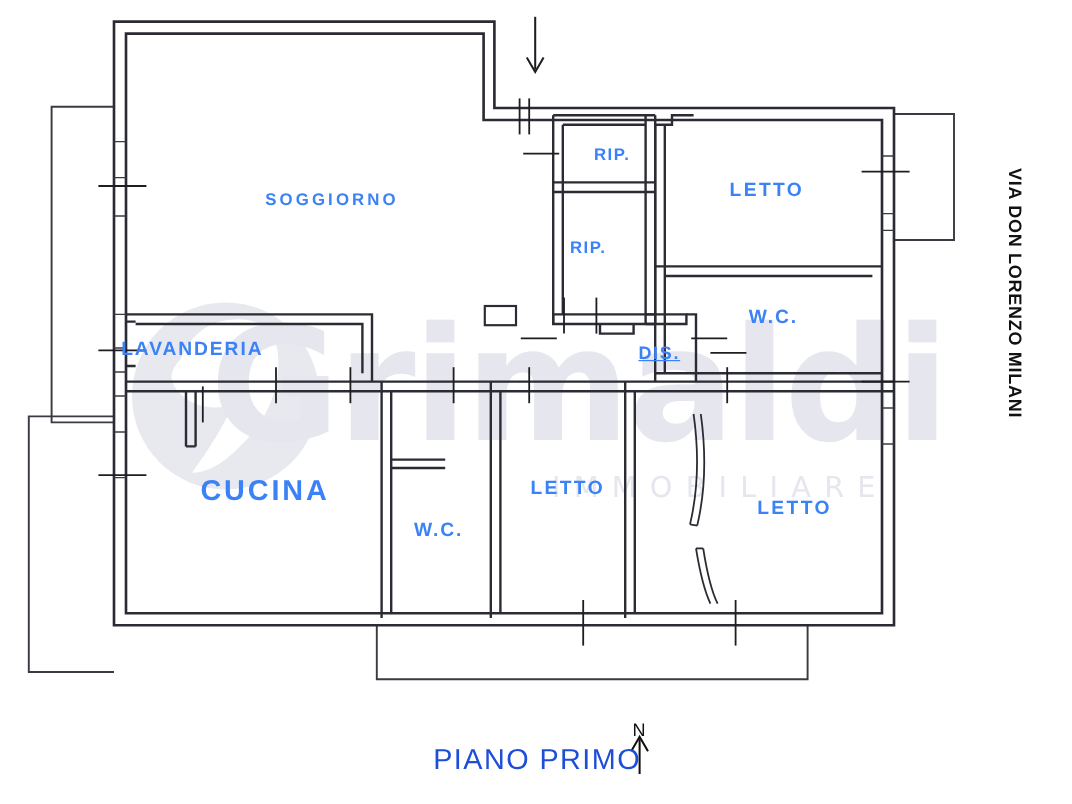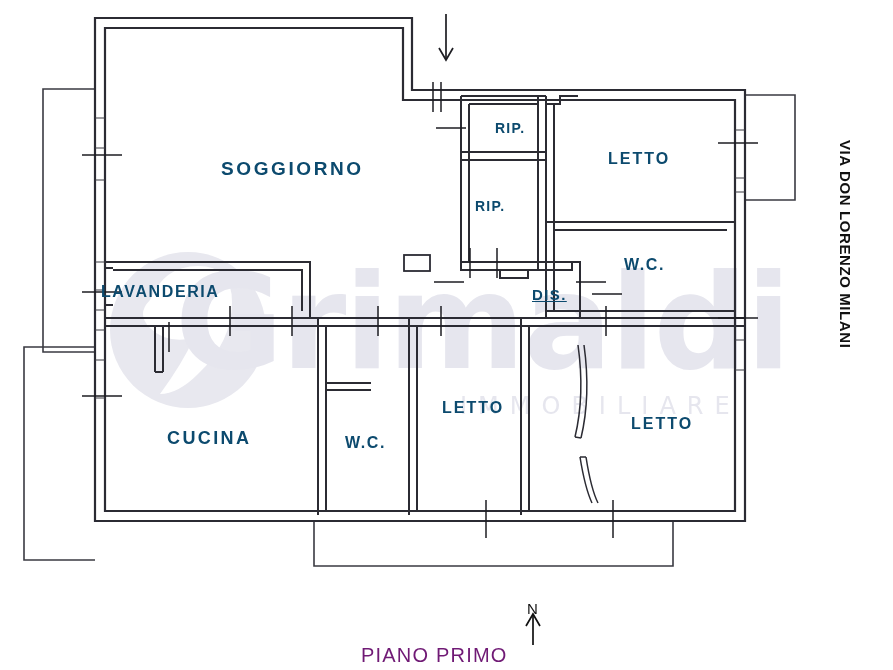--- a/index.html
+++ b/index.html
@@ -8,28 +8,28 @@
     width:893px;height:670px;
     font-family:"Liberation Sans","DejaVu Sans",sans-serif;
     overflow:hidden;position:relative;
   }
   #plan-root{position:absolute;left:0;top:0;width:893px;height:670px;background:#fff;}
   svg.layer{position:absolute;left:0;top:0;width:893px;height:670px;}
   .wm{pointer-events:none;}
   .room-label{
     position:absolute;
     font-weight:bold;
-    color:#0c4a6e;
+    color:#3b82f6;
     letter-spacing:2.2px;
     white-space:nowrap;
     font-family:"Liberation Sans","DejaVu Sans",sans-serif;
   }
-  .lbl-soggiorno{left:221px;top:158px;font-size:19px;letter-spacing:2.6px;}
+  .lbl-soggiorno{left:221px;top:158px;font-size:14px;letter-spacing:2.6px;}
   .lbl-lavanderia{left:101px;top:283px;font-size:16px;letter-spacing:1.6px;text-align:right;}
-  .lbl-cucina{left:167px;top:428px;font-size:18px;letter-spacing:2.4px;}
+  .lbl-cucina{left:167px;top:396px;font-size:24px;letter-spacing:2.4px;}
   .lbl-wc-bottom{left:345px;top:434px;font-size:16px;letter-spacing:1.6px;}
   .lbl-letto-mid{left:442px;top:399px;font-size:16px;letter-spacing:2.0px;}
   .lbl-letto-right{left:631px;top:415px;font-size:16px;letter-spacing:2.0px;}
   .lbl-rip1{left:495px;top:120px;font-size:14px;letter-spacing:1.2px;}
   .lbl-rip2{left:475px;top:198px;font-size:14px;letter-spacing:1.2px;}
   .lbl-letto-top{left:608px;top:150px;font-size:16px;letter-spacing:2.0px;}
   .lbl-wc-top{left:624px;top:256px;font-size:16px;letter-spacing:1.6px;}
   .lbl-dis{left:532px;top:286px;font-size:15px;letter-spacing:1.4px;text-decoration:underline;}
   .street-label{
     position:absolute;
@@ -39,24 +39,23 @@
     transform:rotate(90deg);
     font-size:15px;
     font-weight:bold;
     letter-spacing:0.6px;
     color:#111;
     white-space:nowrap;
     font-family:"Liberation Sans","DejaVu Sans",sans-serif;
   }
   .floor-caption{
     position:absolute;left:361px;top:620px;
-    font-size:20px;letter-spacing:1.2px;color:#701a75;
+    font-size:24px;letter-spacing:1.2px;color:#1d4ed8;
     font-family:"Liberation Sans","DejaVu Sans",sans-serif;
     white-space:nowrap;
-    margin-top:24px;
   }
   .north-letter{
     position:absolute;left:527px;top:600px;
     font-size:15px;color:#111;
     font-family:"Liberation Sans","DejaVu Sans",sans-serif;
   }
   .wm-text{
     position:absolute;
     pointer-events:none;
     color:#e6e6ee;

